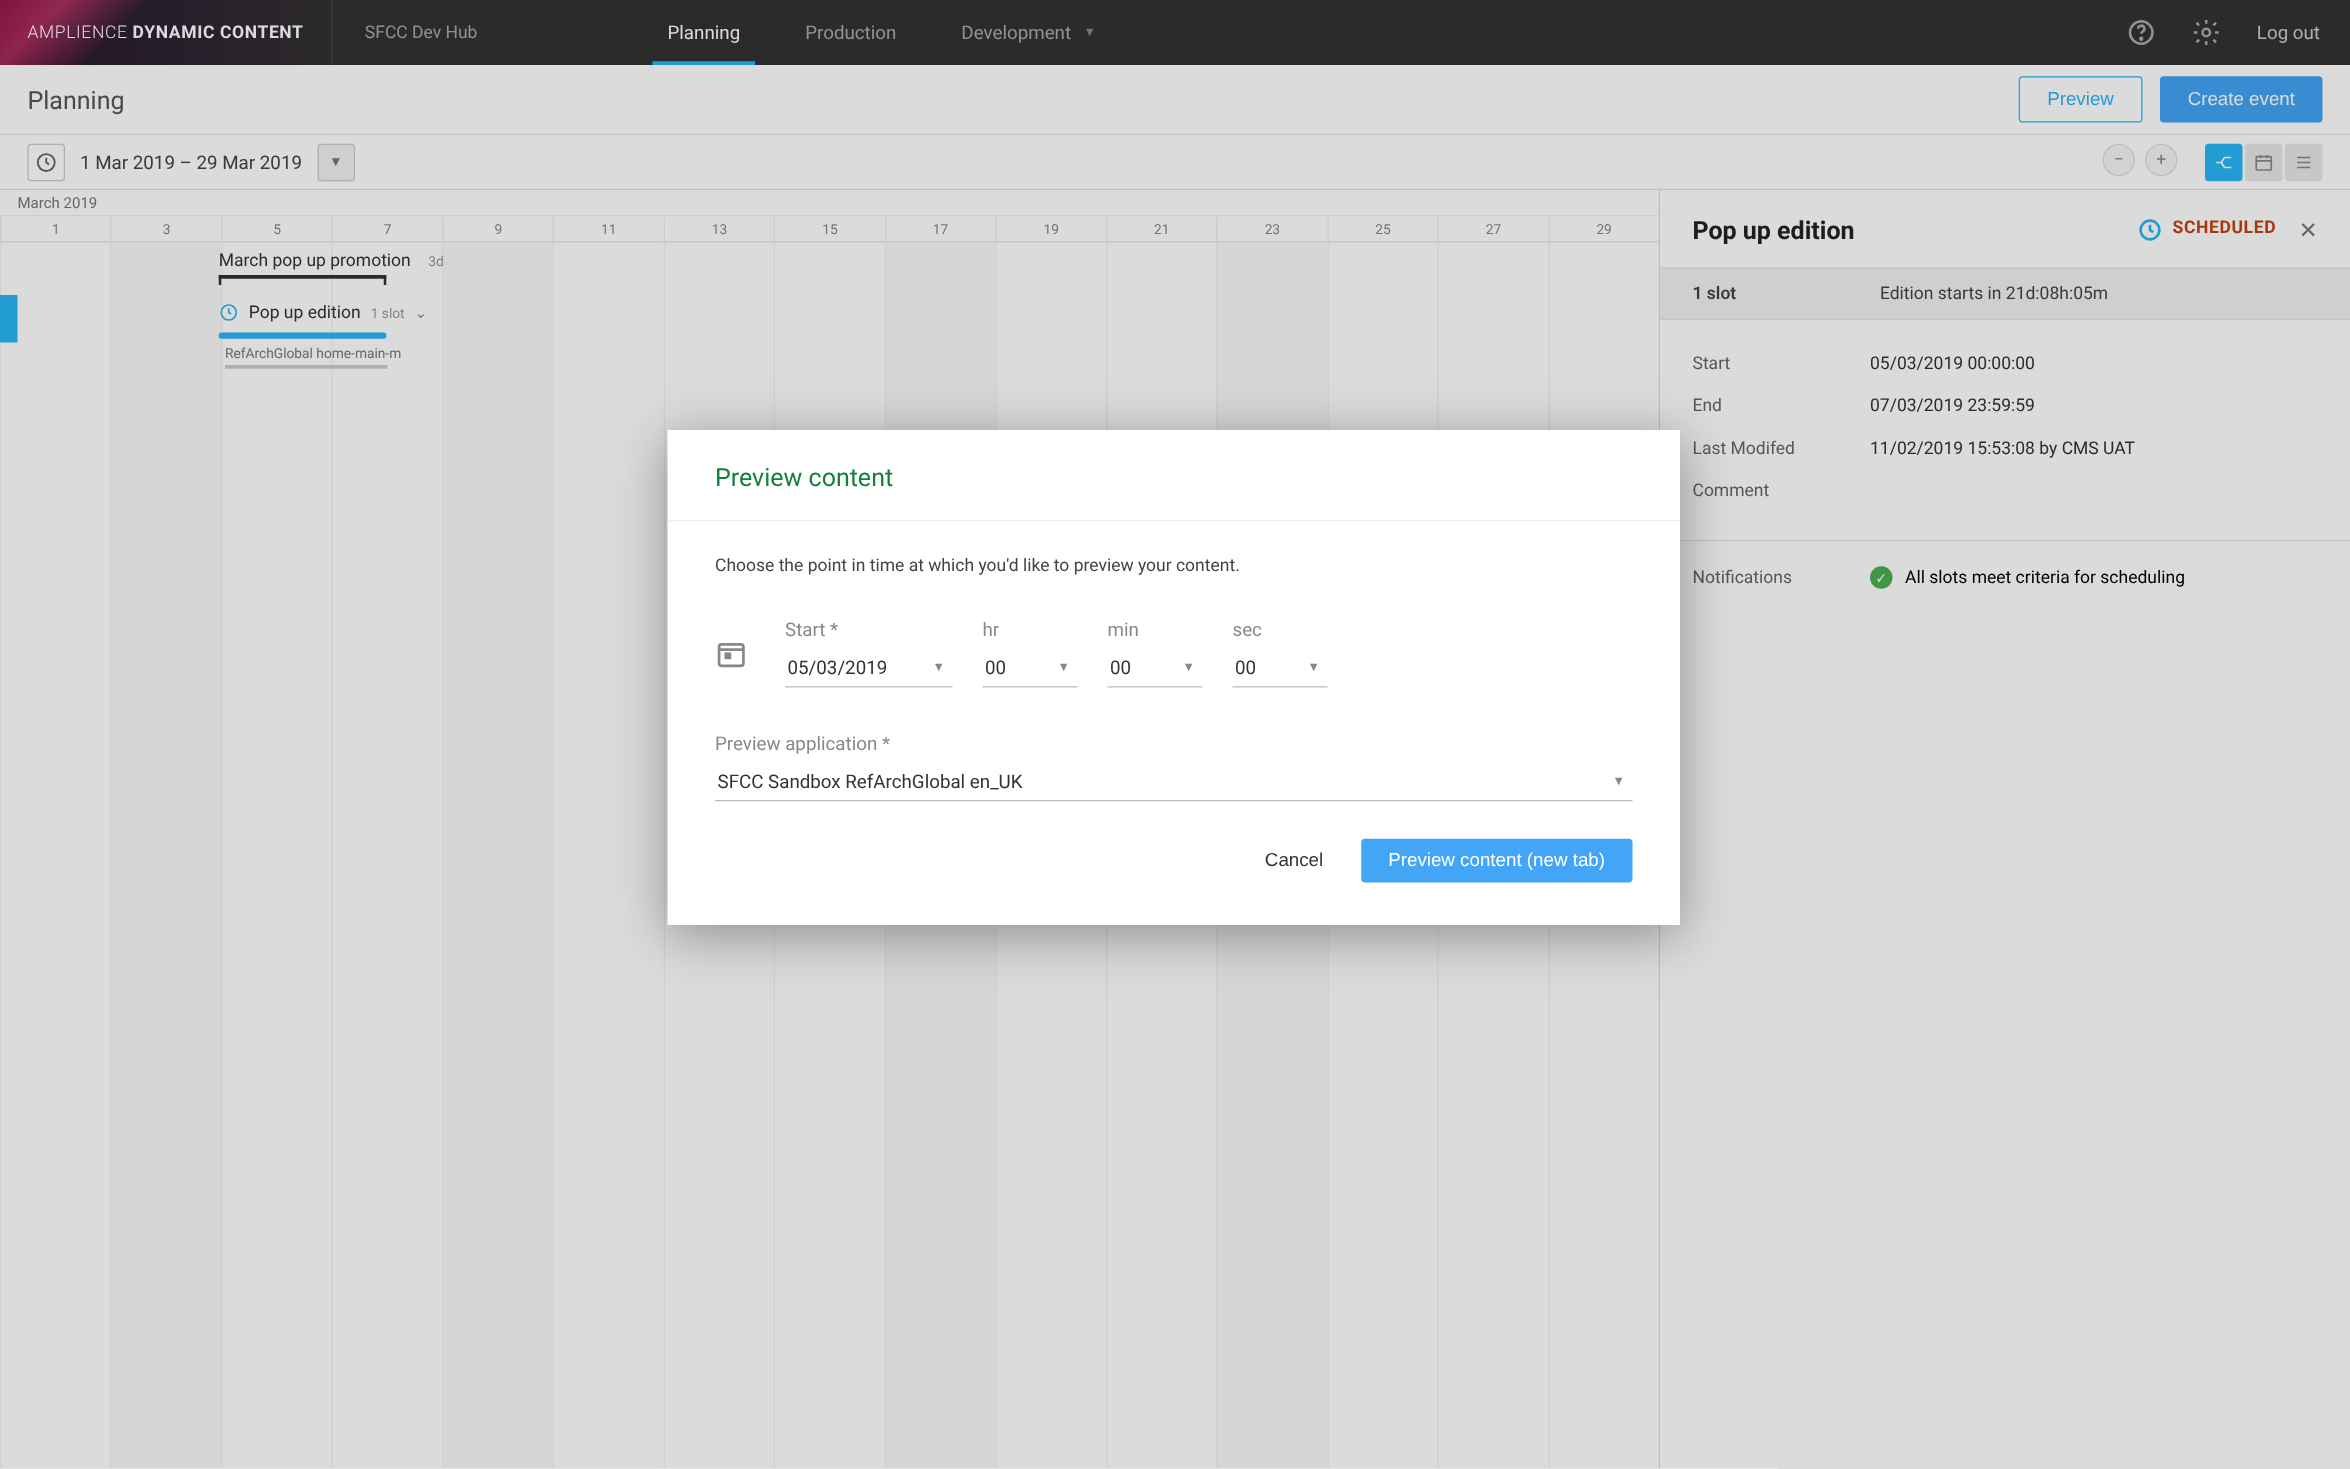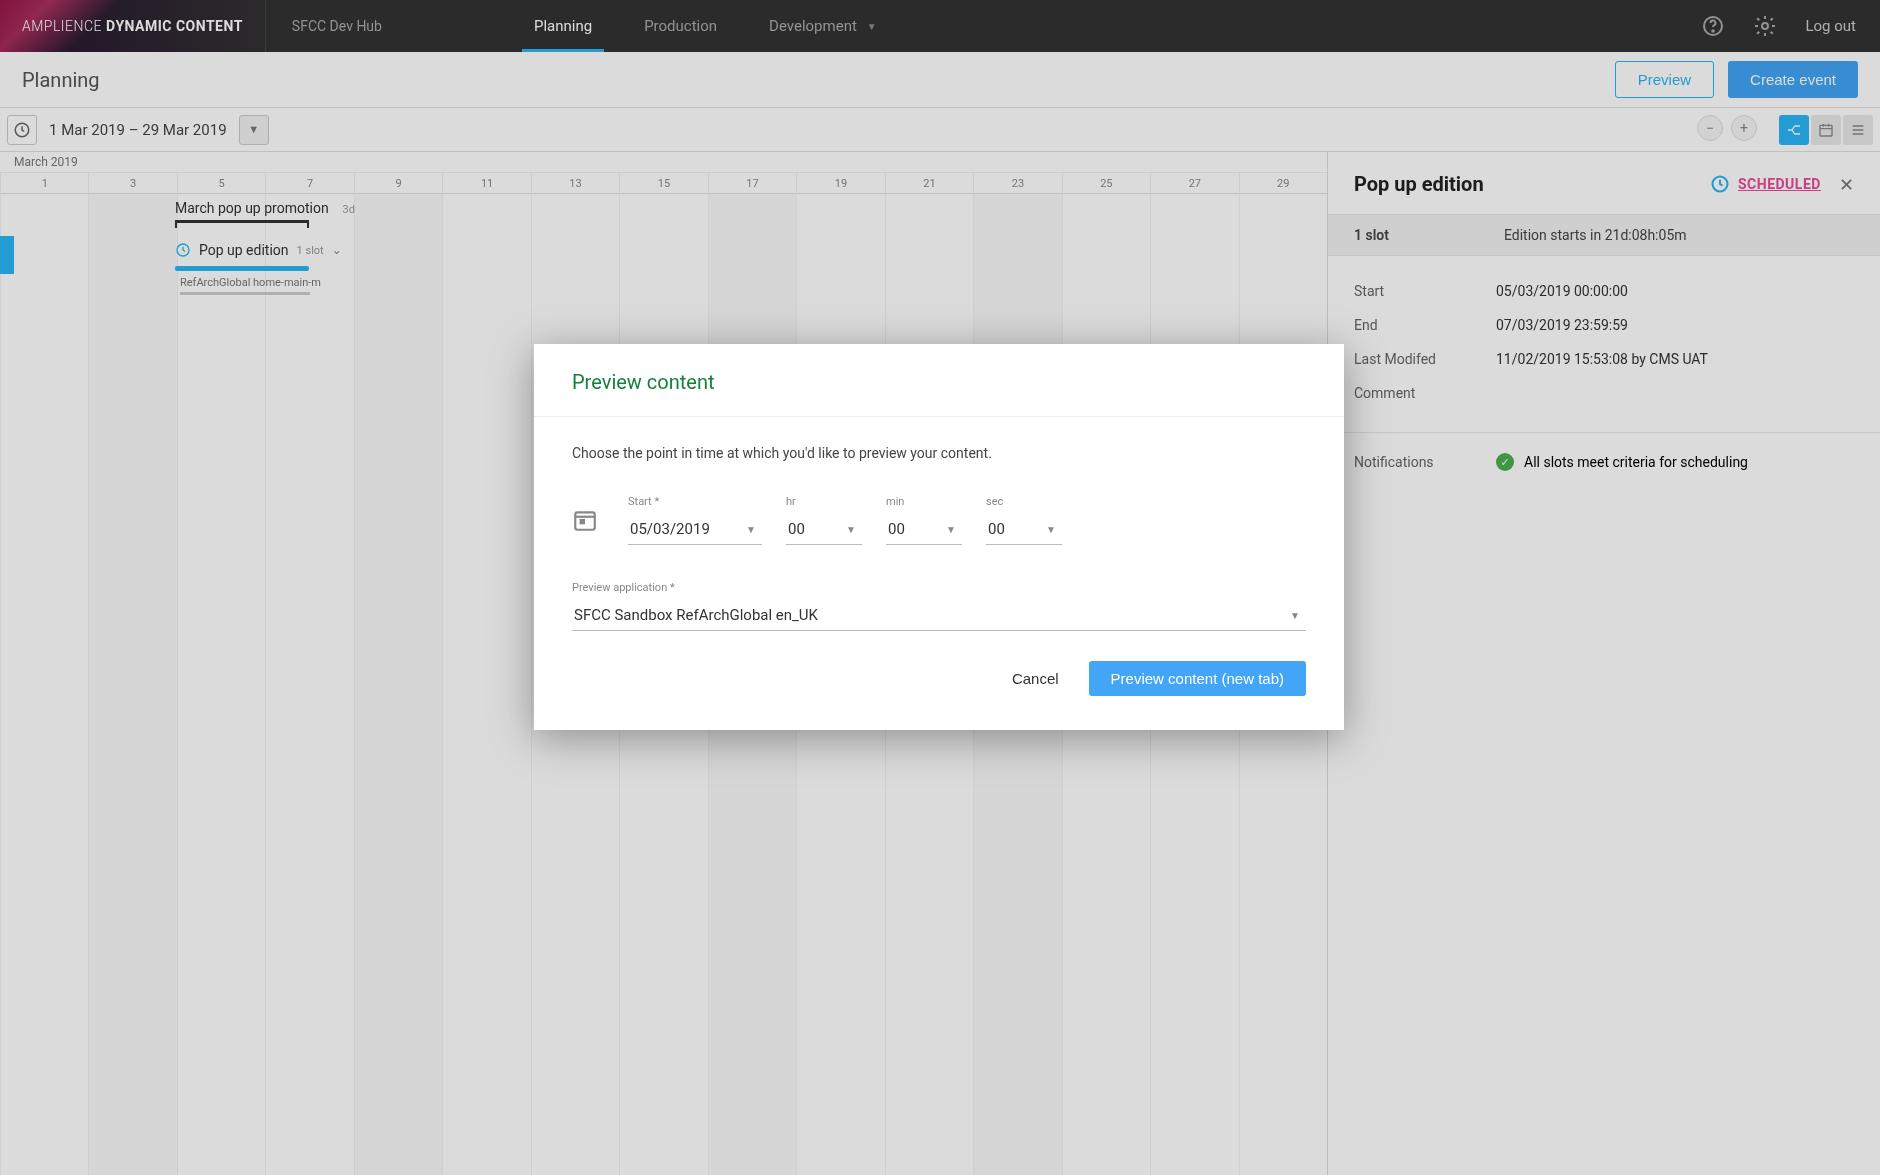--- a/index.html
+++ b/index.html
@@ -16,21 +16,21 @@
 .nav-item.active::after { content: ""; position: absolute; bottom: 0; left: 14px; right: 14px; height: 3px; background: #29b6f6; }
 .nav-item .chevron { margin-left: 10px; font-size: 10px; color: #888; }
 .topbar-right { margin-left: auto; display: flex; align-items: center; padding-right: 24px; gap: 28px; }
 .icon-btn-top { width: 24px; height: 24px; color: #aaa; cursor: pointer; }
 .logout { color: #ccc; font-size: 15px; cursor: pointer; }
 .subheader { height: 56px; display: flex; align-items: center; padding: 0 22px; border-bottom: 1px solid #e0e0e0; }
 .subheader h1 { font-size: 20px; font-weight: 400; color: #555; }
 .subheader-right { margin-left: auto; display: flex; gap: 14px; }
 .btn-outline { border: 1px solid #29b6f6; color: #29b6f6; background: #fff; padding: 9px 22px; border-radius: 3px; font-size: 15px; cursor: pointer; }
 .btn-primary { border: none; background: #42a5f5; color: #fff; padding: 9px 22px; border-radius: 3px; font-size: 15px; cursor: pointer; }
-.datebar { height: 44px; display: flex; align-items: center; padding: 0 7px; border-bottom: 1px solid #e0e0e0; gap: 12px; }
+.datebar { height: 44px; display: flex; align-items: center; padding: 0 22px; border-bottom: 1px solid #e0e0e0; gap: 12px; }
 .datebar .clock-btn { width: 30px; height: 30px; border: 1px solid #ccc; border-radius: 3px; display: flex; align-items: center; justify-content: center; cursor: pointer; color: #666; }
 .datebar .range { font-size: 15px; color: #444; }
 .datebar .filter-btn { width: 30px; height: 30px; border: 1px solid #ccc; border-radius: 3px; background: #f2f2f2; display: flex; align-items: center; justify-content: center; cursor: pointer; color: #777; font-size: 11px; }
 .datebar-right { margin-left: auto; display: flex; gap: 8px; }
 .zoom-btn { width: 26px; height: 26px; border: 1px solid #ddd; border-radius: 50%; background: #f5f5f5; display: flex; align-items: center; justify-content: center; cursor: pointer; color: #888; font-size: 14px; }
 .view-group { display: flex; gap: 2px; margin-left: 14px; }
 .view-btn { width: 30px; height: 30px; border-radius: 3px; display: flex; align-items: center; justify-content: center; cursor: pointer; }
 .view-btn.active { background: #29b6f6; color: #fff; }
 .view-btn.inactive { background: #e8e8e8; color: #888; }
 .main-wrap { display: flex; height: calc(100% - 152px); }
@@ -52,42 +52,42 @@
 .edition-item .clk { color: #29b6f6; }
 .edition-item .name { font-size: 14px; color: #333; }
 .edition-item .slot { font-size: 11px; color: #999; }
 .edition-item .chev { color: #888; font-size: 12px; }
 .edition-underline { position: absolute; left: 175px; top: 30px; height: 5px; background: #29b6f6; width: 134px; border-radius: 2px; }
 .slot-row { position: absolute; top: 82px; left: 180px; font-size: 11px; color: #777; }
 .slot-underline { position: absolute; top: 98px; left: 180px; height: 3px; width: 130px; background: #ccc; }
 .sidepanel { width: 552px; background: #fff; display: flex; flex-direction: column; }
 .sp-head { padding: 20px 26px 18px; display: flex; align-items: center; }
 .sp-head h2 { font-size: 20px; font-weight: 700; color: #222; }
-.sp-sched { margin-left: auto; display: flex; align-items: center; gap: 8px; color: #ec4899; font-weight: 700; font-size: 14px; letter-spacing: 0.5px; text-decoration: underline; }
+.sp-sched { margin-left: auto; display: flex; gap: 8px; color: #c2410c; font-weight: 700; font-size: 14px; letter-spacing: 0.5px; }
 .sp-close { margin-left: 18px; color: #777; cursor: pointer; font-size: 18px; }
 .sp-sub { background: #f2f2f2; padding: 12px 26px; display: flex; font-size: 14px; color: #444; border-top: 1px solid #e5e5e5; border-bottom: 1px solid #e5e5e5; }
 .sp-sub .left { font-weight: 600; }
 .sp-sub .right { margin-left: 115px; }
 .sp-meta { padding: 18px 26px 22px; border-bottom: 1px solid #e8e8e8; }
 .sp-meta-row { display: flex; padding: 9px 0; font-size: 14px; }
 .sp-meta-row .lbl { width: 142px; color: #666; }
 .sp-meta-row .val { color: #333; }
 .sp-notif { padding: 20px 26px; display: flex; align-items: center; font-size: 14px; }
 .sp-notif .lbl { color: #666; width: 142px; }
 .sp-notif .check { width: 18px; height: 18px; border-radius: 50%; background: #4caf50; color: #fff; display: inline-flex; align-items: center; justify-content: center; font-size: 11px; margin-right: 10px; }
 .overlay { position: absolute; inset: 0; background: rgba(0,0,0,0.14); z-index: 50; }
 .modal { position: absolute; left: 534px; top: 344px; width: 810px; background: #fff; box-shadow: 0 8px 40px rgba(0,0,0,0.35); z-index: 60; }
 .modal-head { padding: 26px 38px 22px; border-bottom: 1px solid #eee; }
 .modal-head h3 { font-size: 20px; font-weight: 400; color: #15803d; }
 .modal-body { padding: 28px 38px 10px; }
 .modal-body p { font-size: 14px; color: #444; margin-bottom: 34px; }
 .form-row { display: flex; align-items: flex-end; gap: 24px; margin-bottom: 36px; }
 .cal-icon { width: 26px; height: 26px; color: #888; align-self: center; margin-right: 6px; }
 .field { display: flex; flex-direction: column; position: relative; }
-.field label { font-size: 11px; color: #888; margin-bottom: 6px; }
+.field label { font-size: 15px; color: #888; margin-bottom: 6px; }
 .field .sel { border: none; border-bottom: 1px solid #bbb; padding: 6px 34px 6px 2px; font-size: 15px; color: #333; background: transparent; min-width: 76px; position: relative; }
 .field.date .sel { min-width: 134px; }
 .field .caret { position: absolute; right: 6px; bottom: 10px; color: #888; font-size: 10px; pointer-events: none; }
 .field.app { margin-top: 10px; }
 .field.app .sel { min-width: 398px; }
 .modal-foot { padding: 20px 38px 34px; display: flex; justify-content: flex-end; gap: 30px; align-items: center; margin-left: 20px; }
 .btn-text { background: none; border: none; color: #333; font-size: 15px; cursor: pointer; }
 svg { display: block; }
 </style>
 </head>

